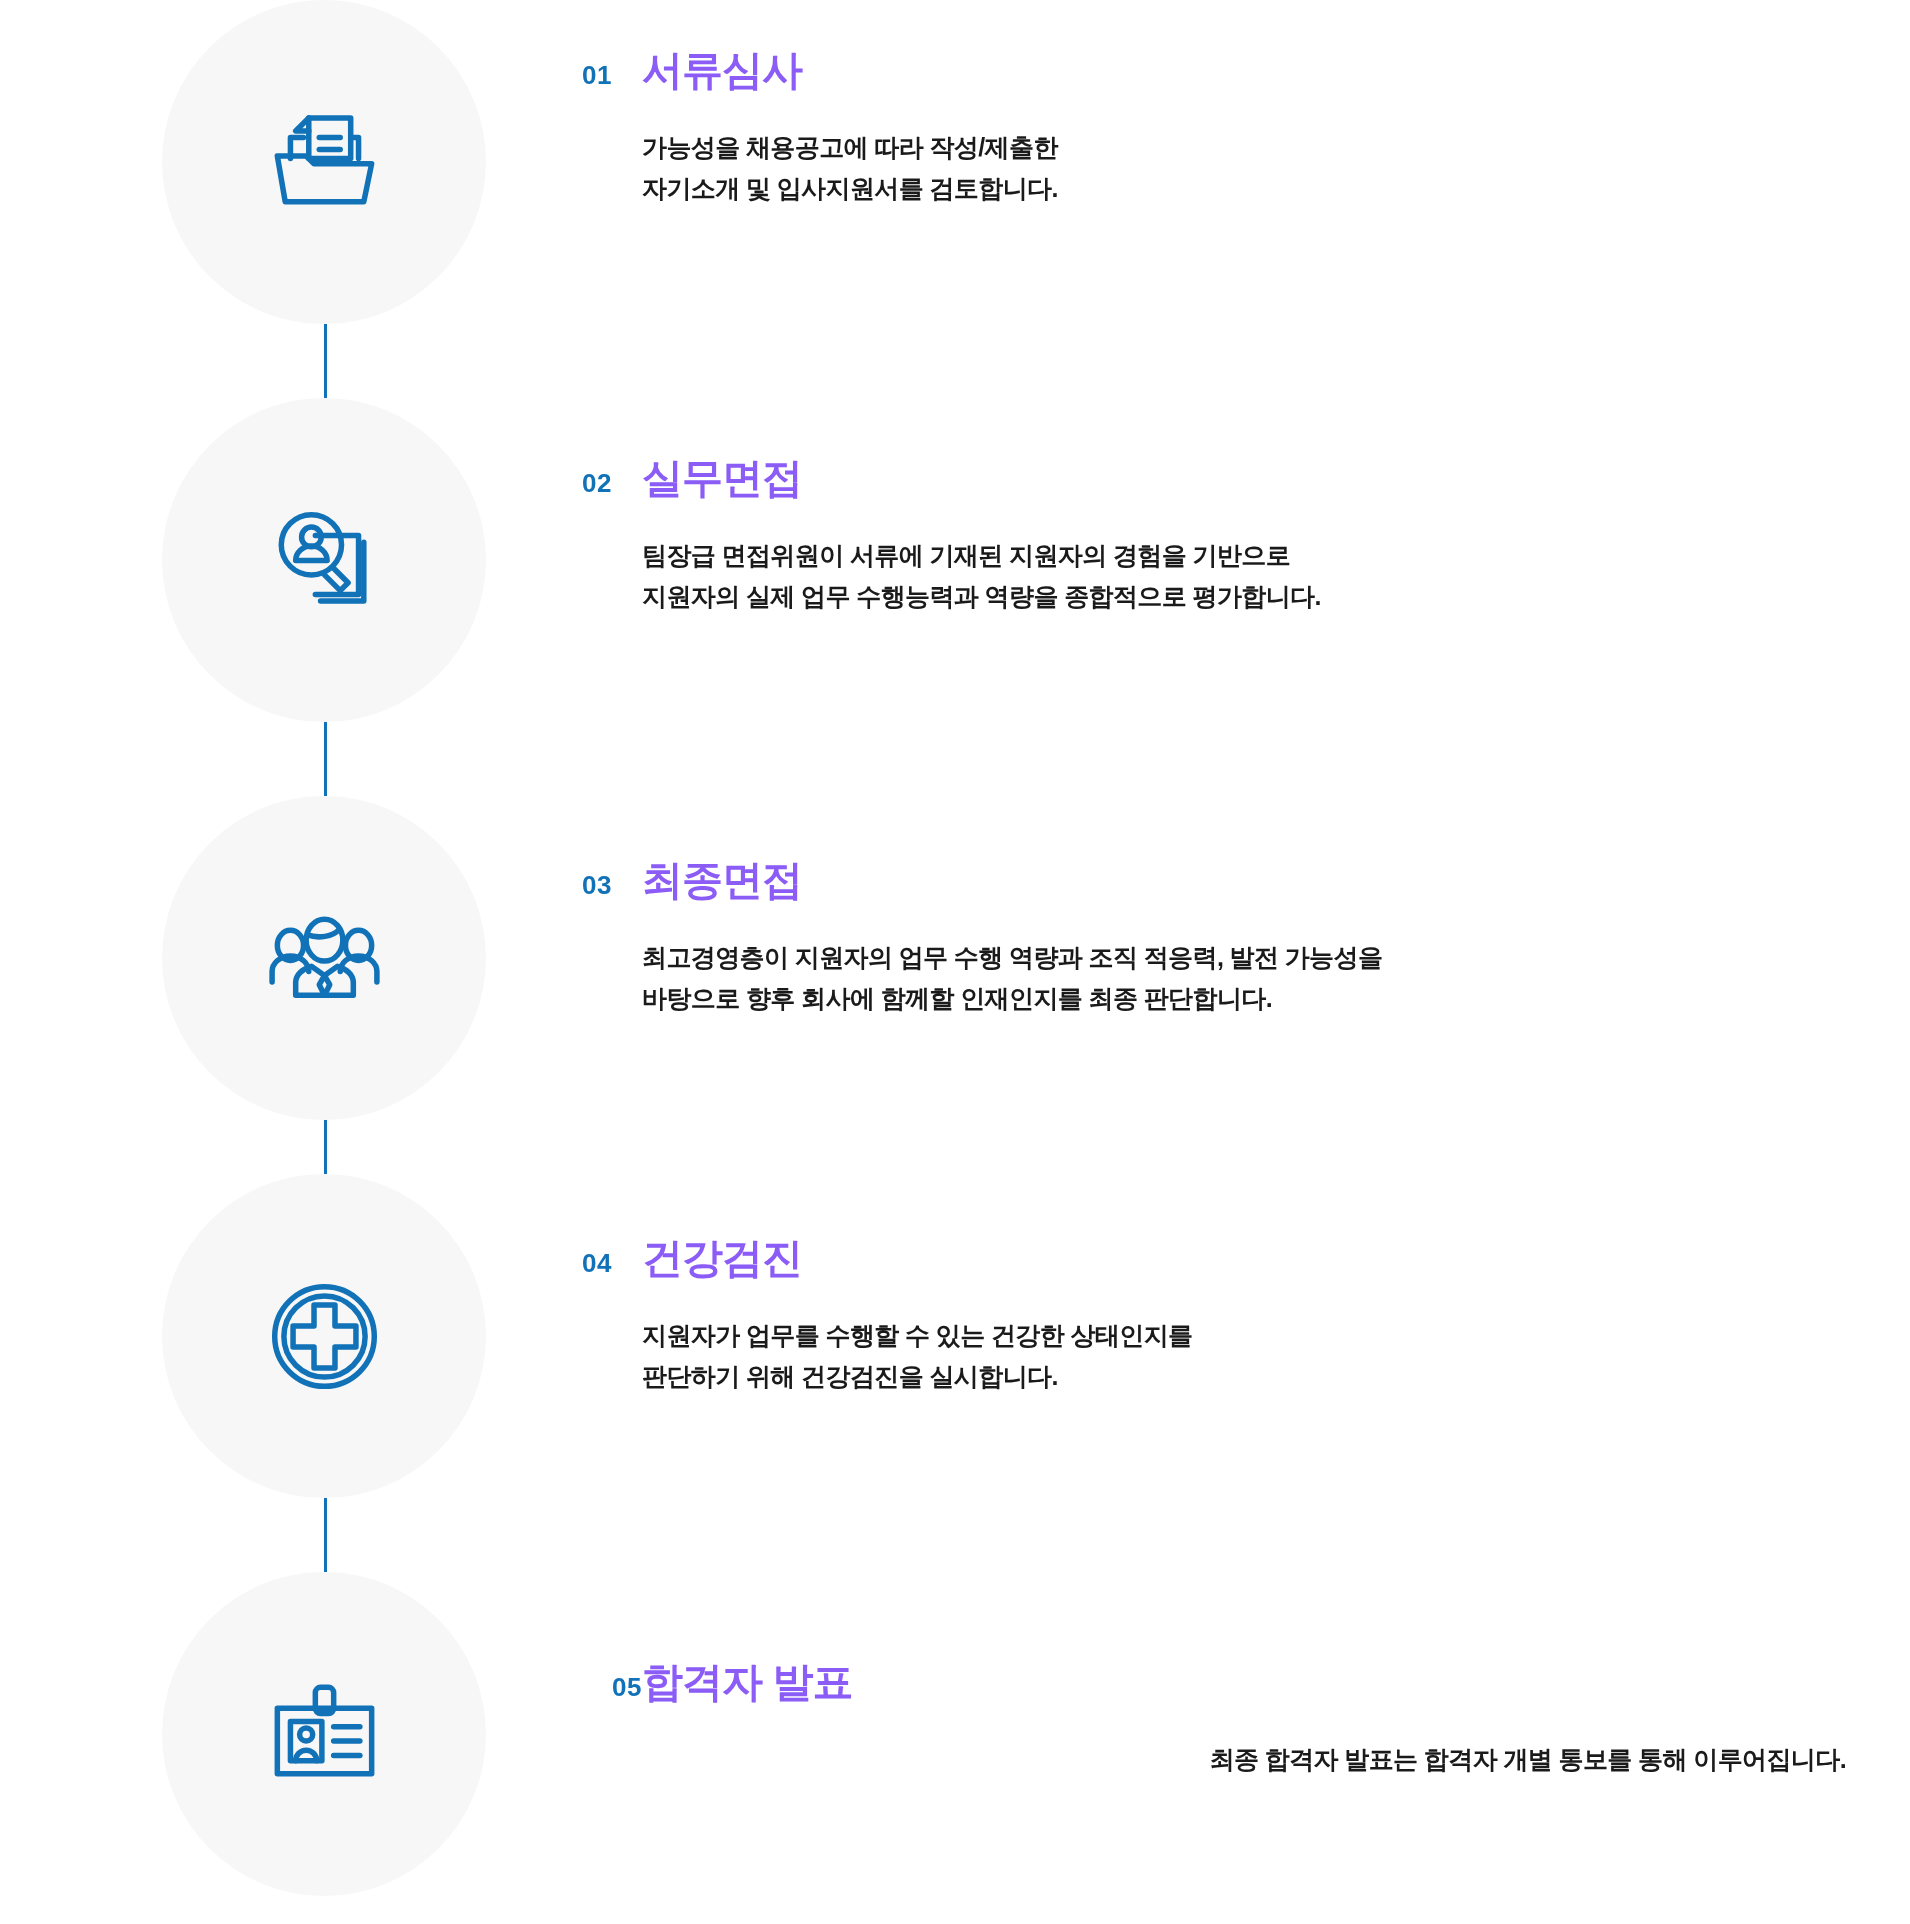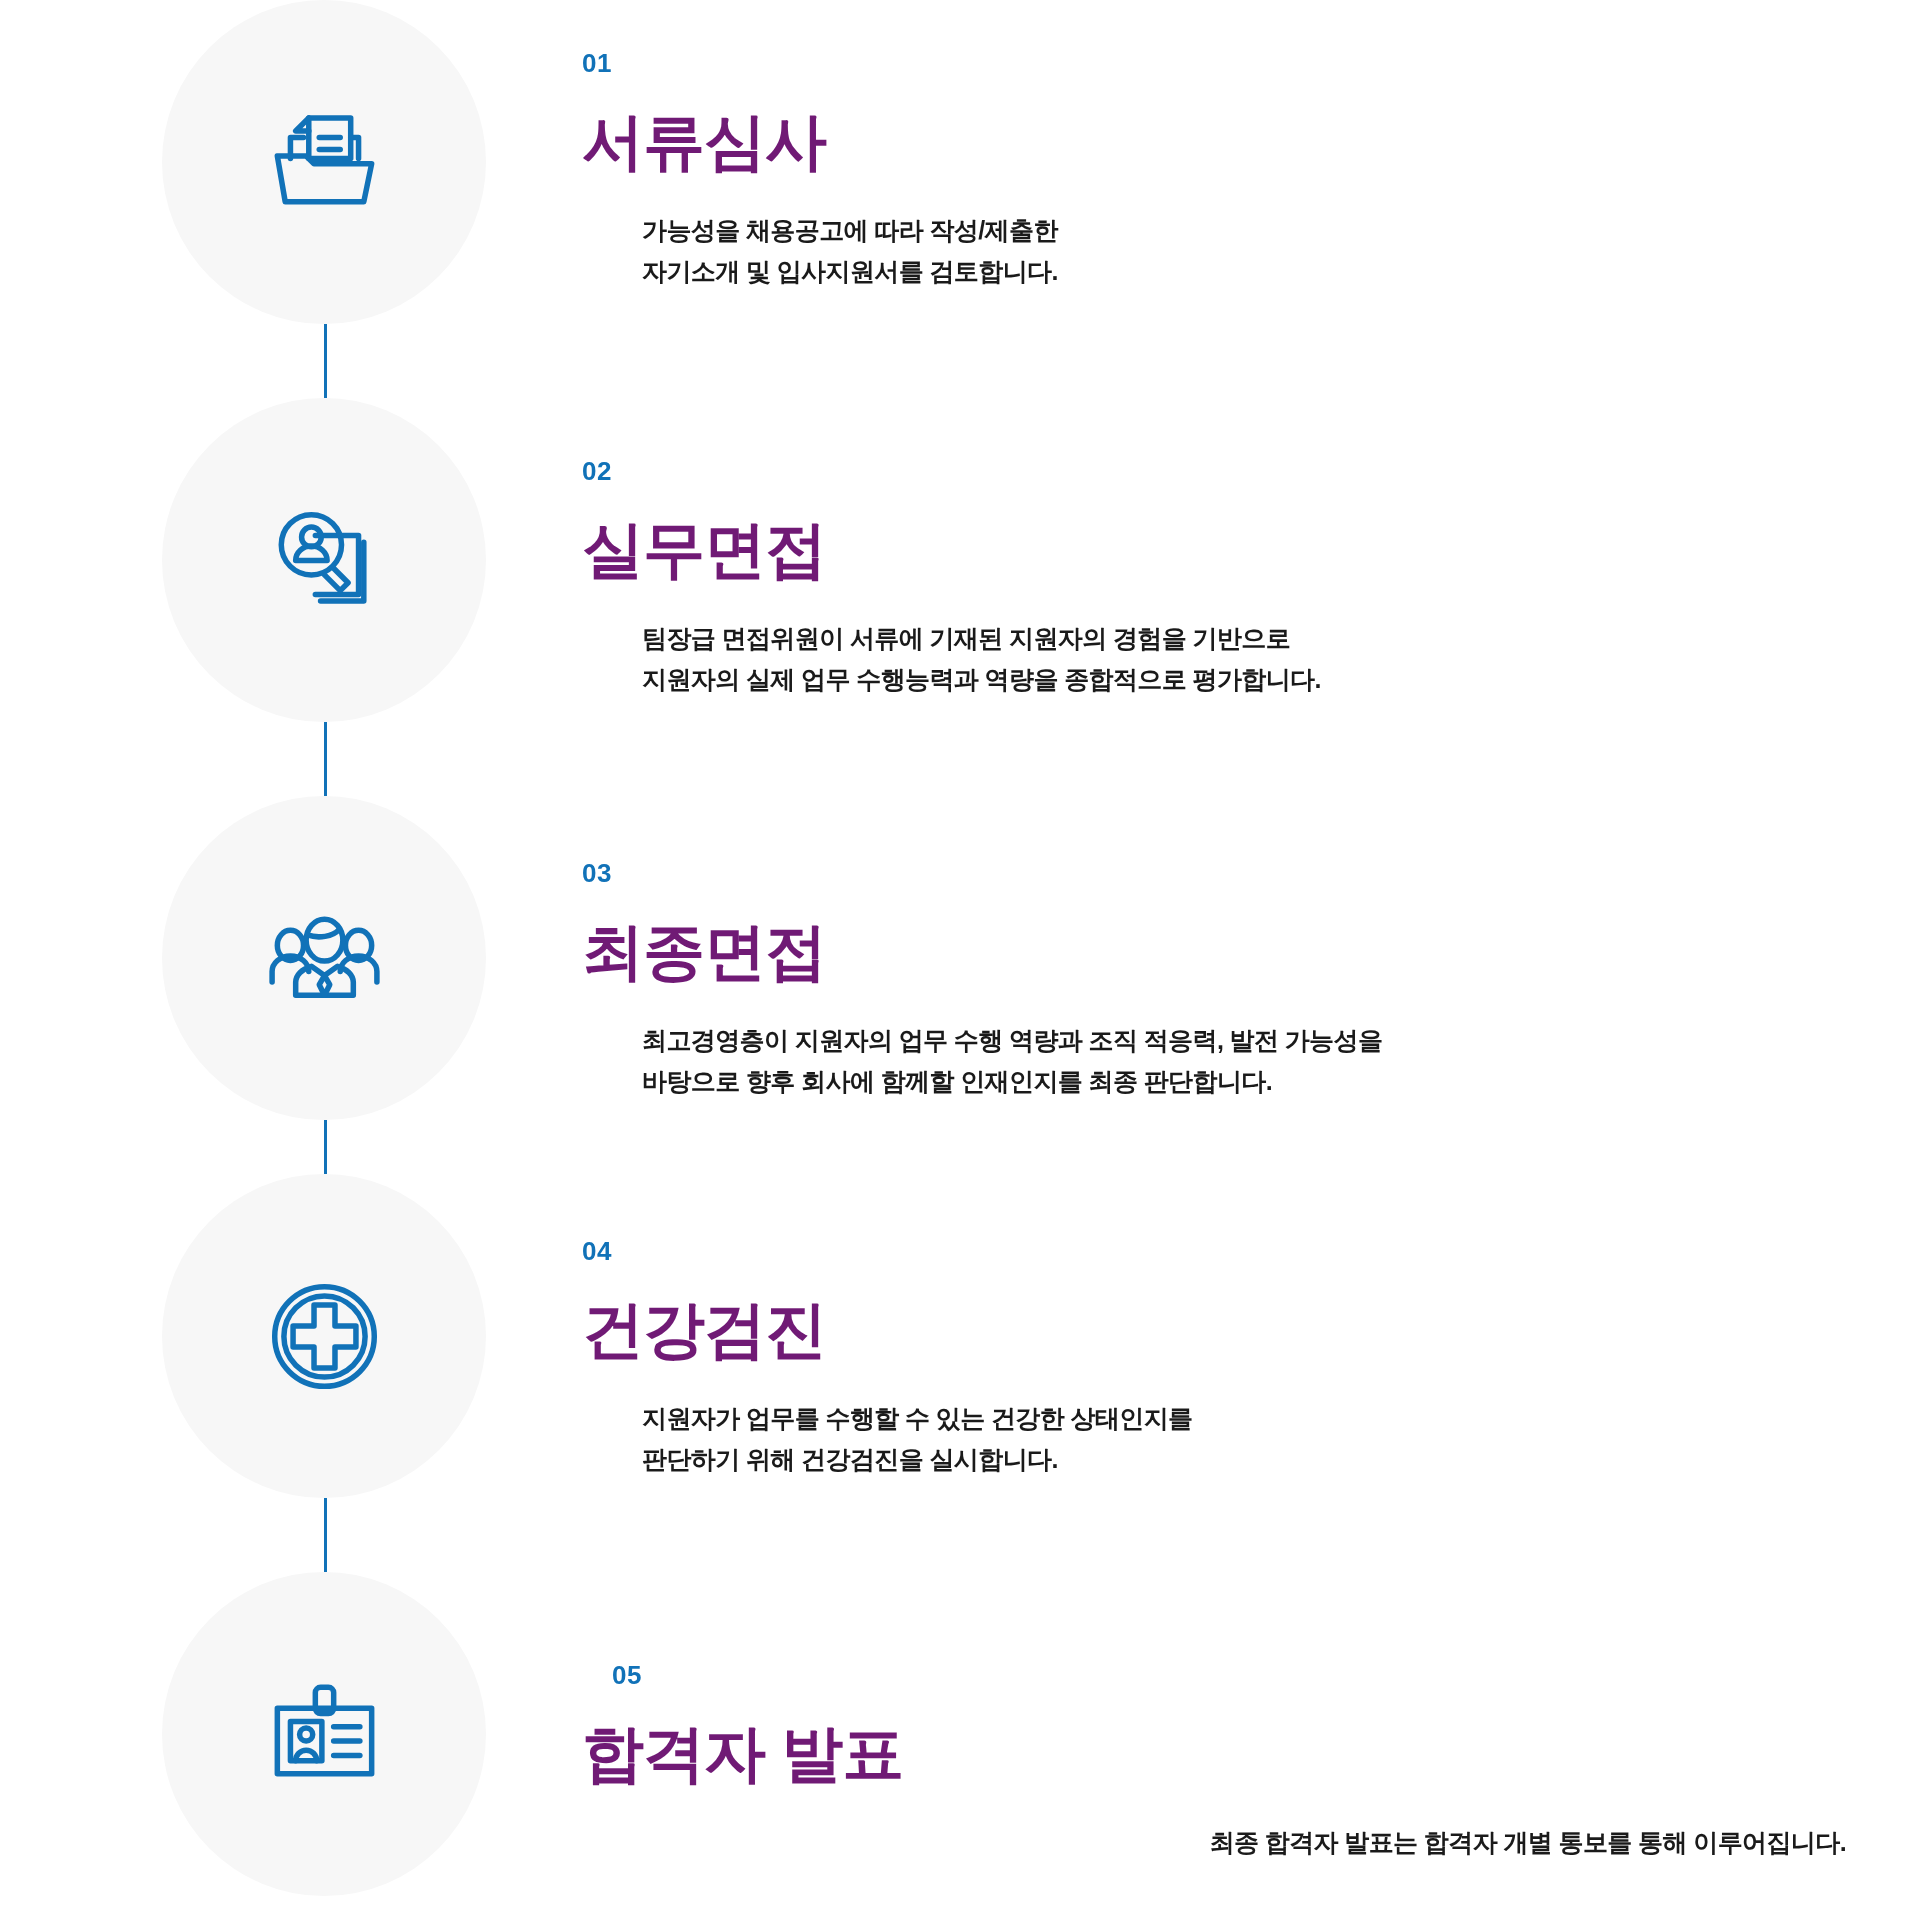--- a/index.html
+++ b/index.html
@@ -59,36 +59,35 @@
     position: absolute;
     left: 582px;
     top: 0;
     width: 1264px;
   }
 
   .step-head {
     display: flex;
     align-items: baseline;
     white-space: nowrap;
-    flex-direction: column;
   }
 
   .step-num {
     font-size: 26px;
     font-weight: 700;
     color: #1172b8;
     letter-spacing: 0.5px;
     width: 60px;
     flex: 0 0 60px;
   }
 
   .step-title {
-    font-size: 62px;
+    font-size: 41px;
     font-weight: 700;
-    color: #701a75;
+    color: #8b5cf6;
     letter-spacing: -1px;
     line-height: 1.1;
   }
 
   .step-desc {
     margin-top: 34px;
     margin-left: 60px;
     font-size: 25px;
     font-weight: 600;
     color: #1a1a1a;

